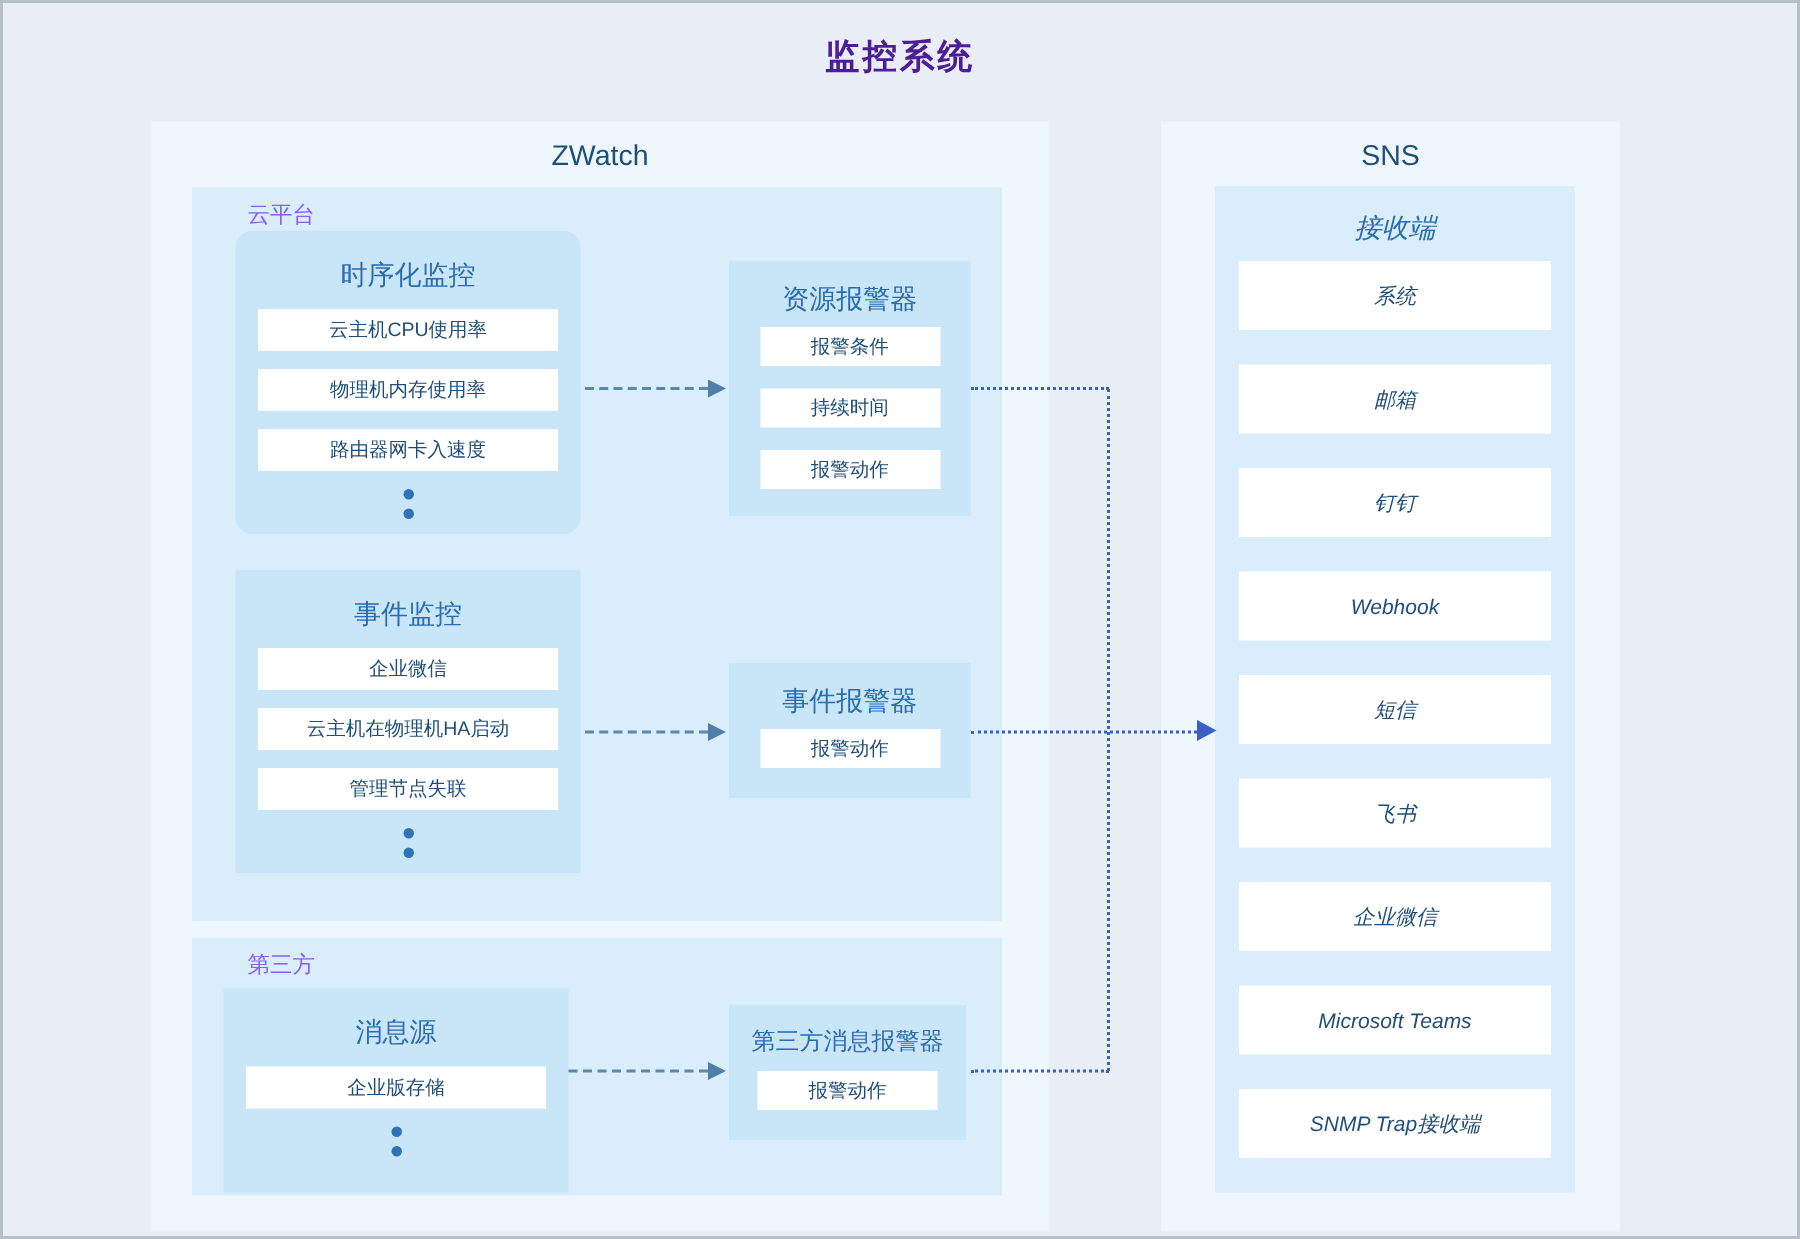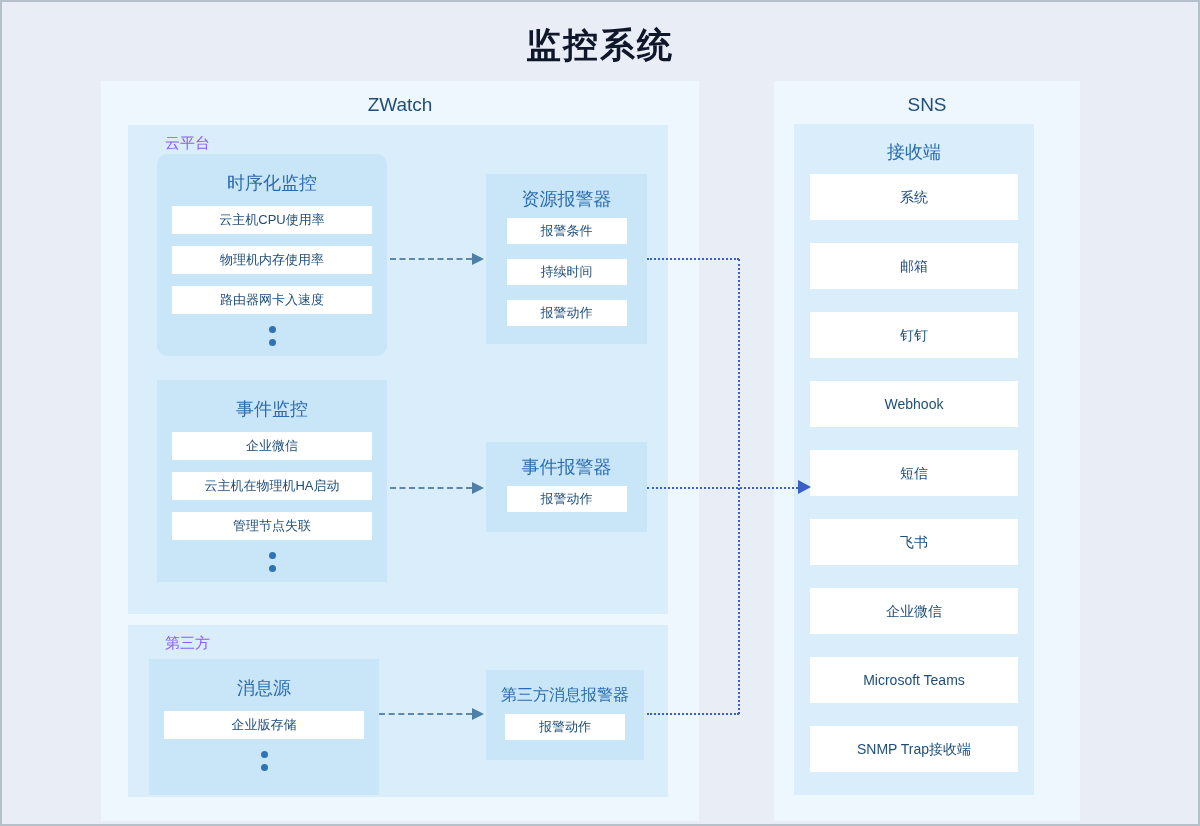--- a/index.html
+++ b/index.html
@@ -3,42 +3,42 @@
 <meta charset="utf-8">
 <style>
   html,body{margin:0;padding:0;background:#fff;}
   .canvas{
     position:relative;width:1200px;height:826px;box-sizing:border-box;
     background:#e9edf6;border:2px solid #b6c0cb;overflow:hidden;
     font-family:"Liberation Sans","DejaVu Sans",sans-serif;
   }
   .main-title{
     position:absolute;top:20px;left:0;right:0;text-align:center;
-    font-size:35px;font-weight:700;color:#0f172a;letter-spacing:2px;
+    font-size:23px;font-weight:700;color:#4c1d95;letter-spacing:2px;
   }
   .panel{position:absolute;background:#eff7fe;}
   #zwatch-panel{left:99px;top:79px;width:598px;height:740px;}
   #sns-panel{left:772px;top:79px;width:306px;height:740px;}
   .panel-title{
     position:absolute;top:13px;left:0;right:0;text-align:center;
     font-size:19px;color:#1f4e79;
   }
   .subpanel{position:absolute;background:#d9edfb;}
   #cloud-panel{left:27px;top:44px;width:540px;height:489px;}
   #thirdparty-panel{left:27px;top:544px;width:540px;height:172px;}
   .subpanel-label{position:absolute;top:9px;left:37px;font-size:15px;color:#8b5cf6;}
 
   .box{position:absolute;background:#c9e5f8;}
   #timeseries-box{left:29px;top:29px;width:230px;height:202px;border-radius:11px;}
   #events-box{left:29px;top:255px;width:230px;height:202px;}
   #message-box{left:21px;top:34px;width:230px;height:136px;}
   #resource-alarm-box{left:385px;top:93px;width:161px;height:170px;}
   #event-alarm-box{left:385px;top:361px;width:161px;height:90px;}
   #tpmsg-alarm-box{left:385px;top:589px;width:158px;height:90px;}
-  #receiver-box{left:20px;top:43px;width:240px;height:671px;}
+  #receiver-box{left:36px;top:43px;width:240px;height:671px;font-style:italic;}
 
   .box-title{
     text-align:center;font-size:18px;font-weight:500;color:#2a6cb0;
     margin:16px 0 10px;line-height:26px;
   }
   .alarm .box-title{margin:12px 0 6px;}
   #tpmsg-alarm-box .box-title{font-size:16px;text-align:center;}
   #receiver-box .box-title{margin:16px 0 9px;line-height:25px;}
 
   .box-item{

